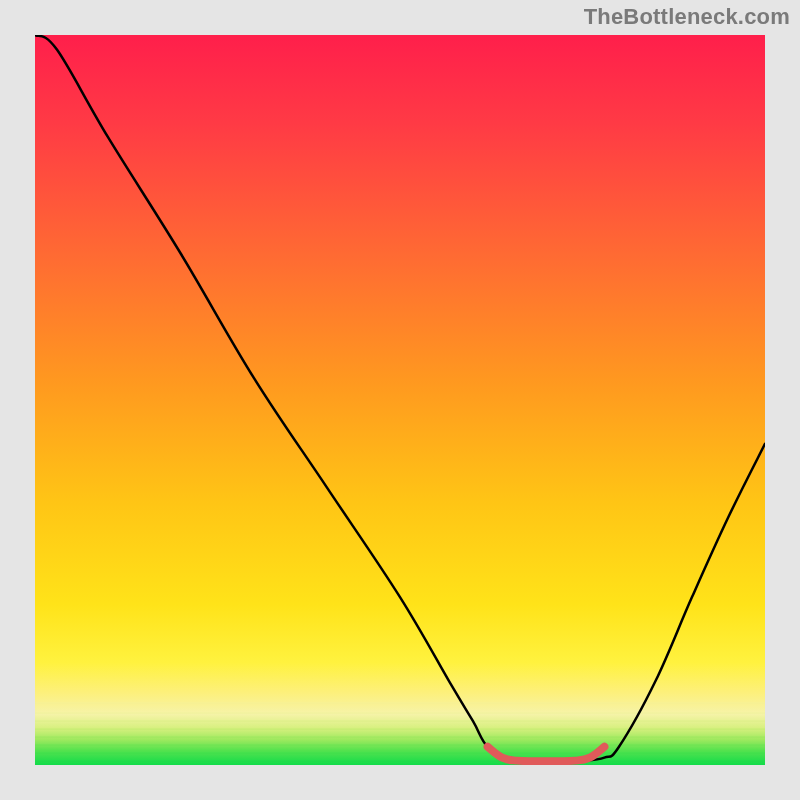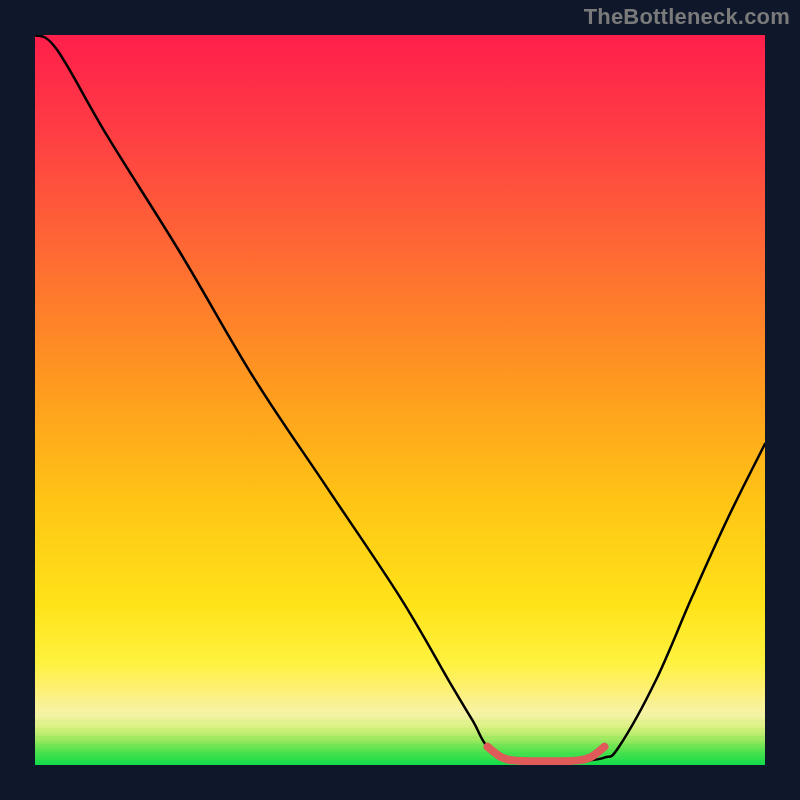--- a/index.html
+++ b/index.html
@@ -8,21 +8,21 @@
     width: 800px;
     height: 800px;
     background: #000;
     font-family: Arial, Helvetica, sans-serif;
     overflow: hidden;
   }
   .frame {
     position: relative;
     width: 800px;
     height: 800px;
-    background: #0f172a;
+    background: #e5e5e5;
   }
   .attribution {
     position: absolute;
     top: 4px;
     right: 10px;
     color: #7a7a7a;
     font-size: 22px;
     font-weight: 600;
     letter-spacing: 0.2px;
     user-select: none;

